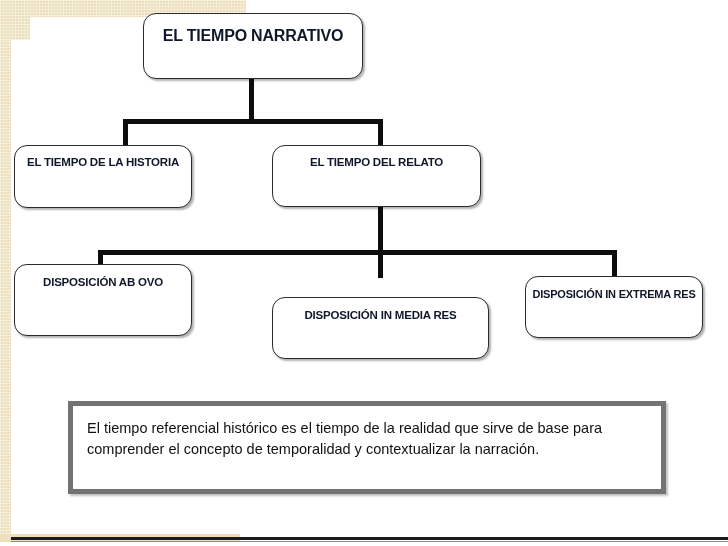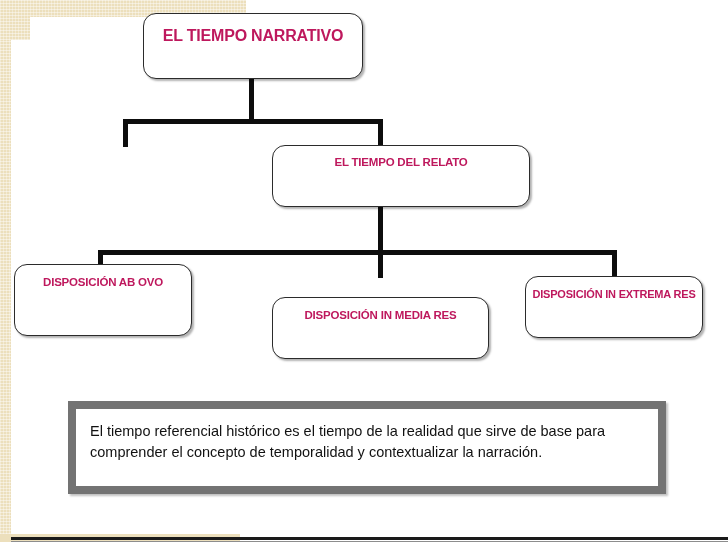--- a/index.html
+++ b/index.html
@@ -85,32 +85,32 @@
     background: #ffffff;
     border: 1.6px solid #2b2b2b;
     border-radius: 13px;
     box-shadow: 2px 2px 2px rgba(0,0,0,0.30);
   }
   .node .label {
     position: absolute;
     left: 0; right: 0;
     text-align: center;
     font-weight: bold;
-    color: #be185d;
+    color: #0f172a;
     white-space: nowrap;
     letter-spacing: -0.2px;
   }
 
   #node-root { left: 143px; top: 13px; width: 220px; height: 66px; }
   #node-root .label { top: 13px; font-size: 16px; }
 
   #node-historia { left: 14px; top: 145px; width: 178px; height: 63px; }
   #node-historia .label { top: 10px; font-size: 11.5px; }
 
-  #node-relato { left: 272px; top: 145px; width: 258px; height: 62px; }
+  #node-relato { left: 272px; top: 145px; width: 209px; height: 62px; }
   #node-relato .label { top: 10px; font-size: 11.5px; }
 
   #node-abovo { left: 14px; top: 264px; width: 178px; height: 72px; }
   #node-abovo .label { top: 11px; font-size: 11.5px; }
 
   #node-mediares { left: 272px; top: 276px; width: 217px; height: 62px; margin-top: 21px; }
   #node-mediares .label { top: 11px; font-size: 11.5px; }
 
   #node-extremares { left: 525px; top: 276px; width: 178px; height: 62px; }
   #node-extremares .label { top: 11px; font-size: 11px; }
@@ -129,21 +129,21 @@
   #c-drop-media  { left: 378px; top: 250px; width: 5px;   height: 28px; }
   #c-drop-extrem { left: 612px; top: 250px; width: 5px;   height: 28px; }
 
   
   #statement-box {
     position: absolute;
     box-sizing: border-box;
     left: 68px; top: 401px;
     width: 598px; height: 93px;
     background: #ffffff;
-    border: 8px solid #737373;
+    border: 5px solid #737373;
     box-shadow: 2px 2px 2px rgba(0,0,0,0.25);
   }
   #statement-text {
     position: absolute;
     left: 14px; right: 12px; top: 12px;
     font-size: 14.5px;
     line-height: 1.48;
     color: #111111;
     text-align: left;
   }
@@ -171,20 +171,23 @@
   <div class="conn" id="c-rel-down"></div>
   <div class="conn" id="c-bar-l3"></div>
   <div class="conn" id="c-drop-abovo"></div>
   <div class="conn" id="c-drop-media"></div>
   <div class="conn" id="c-drop-extrem"></div>
 
   <div class="node" id="node-root">
     <div class="label">EL TIEMPO NARRATIVO</div>
   </div>
 
+  <div class="node" id="node-historia">
+    <div class="label">EL TIEMPO DE LA HISTORIA</div>
+  </div>
   <div class="node" id="node-relato">
     <div class="label">EL TIEMPO DEL RELATO</div>
   </div>
 
   <div class="node" id="node-abovo">
     <div class="label">DISPOSICIÓN AB OVO</div>
   </div>
   <div class="node" id="node-mediares">
     <div class="label">DISPOSICIÓN IN MEDIA RES</div>
   </div>

